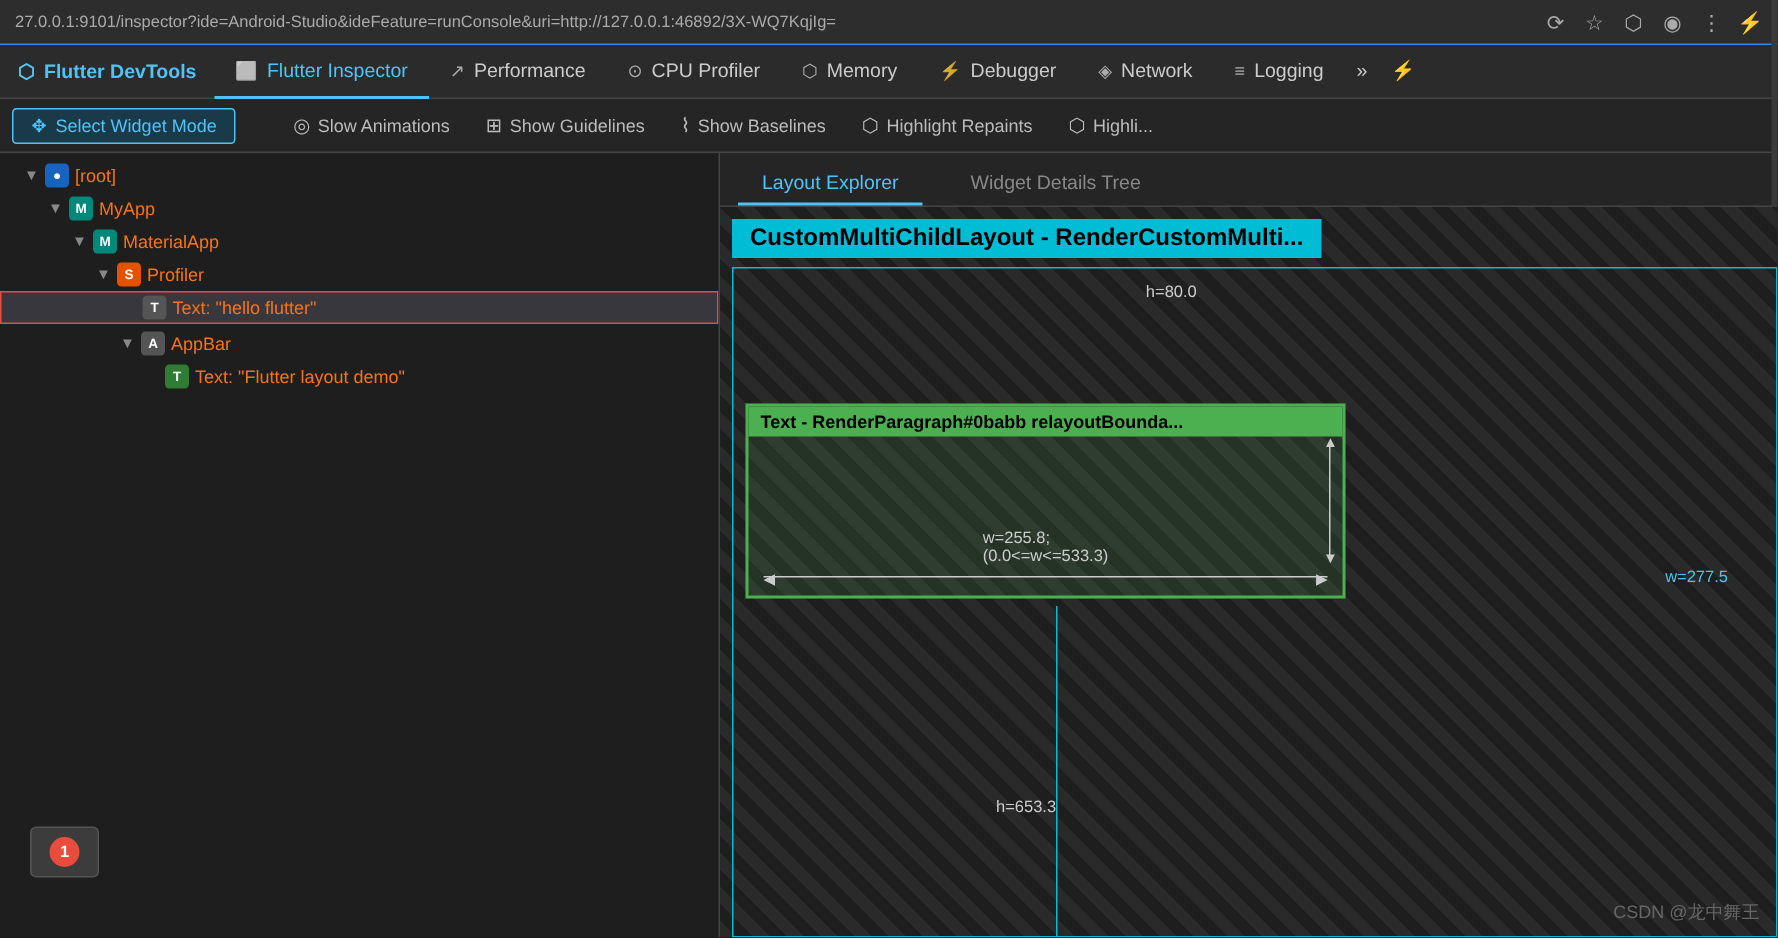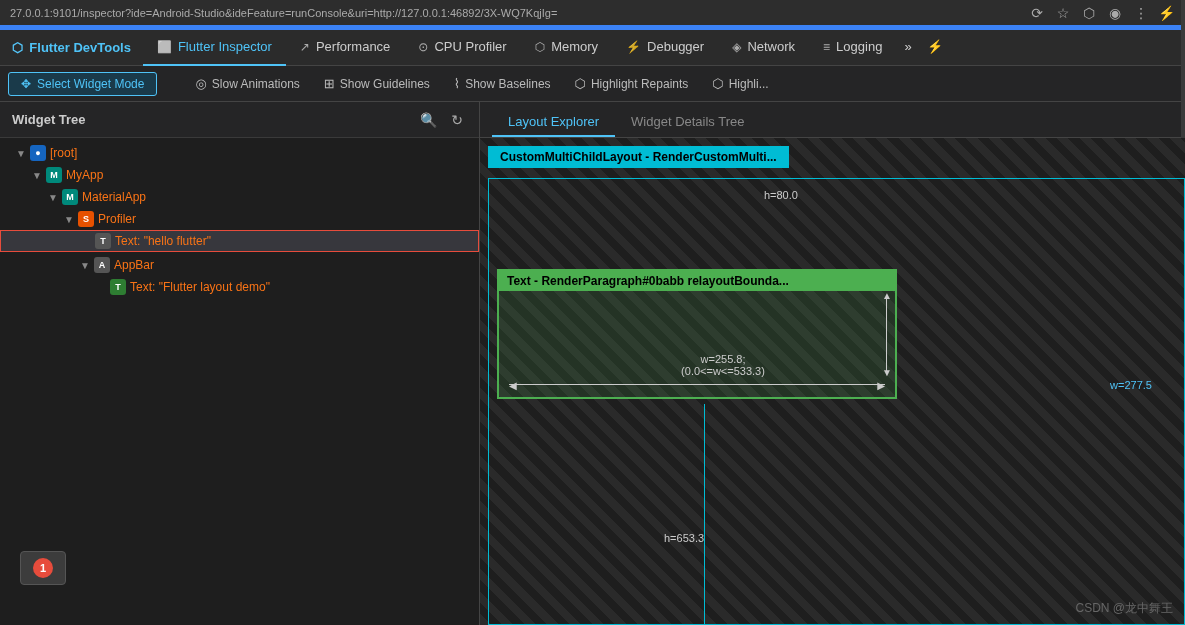--- a/index.html
+++ b/index.html
@@ -13,21 +13,21 @@
       overflow: hidden;
     }
 
     
     .browser-bar {
       height: 30px;
       background: #2d2d2d;
       display: flex;
       align-items: center;
       padding: 0 10px;
-      border-bottom: 5px solid #3b82f6;
+      border-bottom: 1px solid #3b82f6;
     }
     .browser-bar-url {
       font-size: 11px;
       color: #aaa;
       flex: 1;
     }
     .browser-bar-icons {
       display: flex;
       gap: 10px;
       align-items: center;
@@ -245,21 +245,21 @@
       flex-direction: column;
       overflow: hidden;
     }
     .right-panel-tabs {
       height: 36px;
       display: flex;
       align-items: flex-end;
       border-bottom: 1px solid #444;
       background: #252526;
       padding: 0 12px;
-      gap: 0;
+      gap: 16px;
     }
     .right-tab {
       padding: 6px 16px;
       font-size: 13px;
       color: #888;
       cursor: pointer;
       border-bottom: 2px solid transparent;
     }
     .right-tab.active {
       color: #4fc3f7;
@@ -288,21 +288,21 @@
     }
 
     
     .node-title-bar {
       position: absolute;
       top: 8px;
       left: 8px;
       background: #00bcd4;
       color: #000;
       padding: 4px 12px;
-      font-size: 12px;
+      font-size: 16px;
       font-weight: 600;
       z-index: 10;
     }
 
     
     .layout-main-box {
       position: absolute;
       top: 40px;
       left: 8px;
       right: 0;
@@ -461,25 +461,20 @@
 
   <div class="toolbar-action">
     <span class="icon">⬡</span>
     <span>Highli...</span>
   </div>
 </div>
 
 <div class="main-content">
 
   <div class="left-panel">
-    <div class="panel-header">
-      <span class="panel-title">Widget Tree</span>
-      <div class="panel-icon-btn">🔍</div>
-      <div class="panel-icon-btn">↻</div>
-    </div>
 
     <div class="tree-content">
 
       <div class="tree-item">
         <span class="tree-indent"></span>
         <span class="tree-arrow">▼</span>
         <span class="tree-icon icon-blue">●</span>
         <span class="tree-label">[root]</span>
       </div>
 
@@ -575,21 +570,21 @@
 
         <div class="dim-label-h-top" style="position:absolute; top:10px; left:42%; color:#ccc; font-size:11px;">h=80.0</div>
 
         <div class="inner-green-box">
           <div class="inner-box-title">Text - RenderParagraph#0babb relayoutBounda...</div>
 
           <div style="position:absolute; bottom:12px; left:10px; right:10px; height:1px; background:#ccc; z-index:25;">
             <span style="position:absolute; left:0; top:-4px; font-size:10px; color:#ccc;">◀</span>
             <span style="position:absolute; right:0; top:-4px; font-size:10px; color:#ccc;">▶</span>
           </div>
-          <div style="position:absolute; bottom:20px; left:50%; transform:translateX(-50%); z-index:26; text-align:center;margin-left:26px;">
+          <div style="position:absolute; bottom:20px; left:50%; transform:translateX(-50%); z-index:26; text-align:left;">
             <div style="color:#ccc; font-size:11px;">w=255.8;</div>
             <div style="color:#ccc; font-size:11px;">(0.0&lt;=w&lt;=533.3)</div>
           </div>
 
           <div style="position:absolute; right:8px; top:25px; bottom:25px; width:1px; background:#ccc; z-index:25;">
             <span style="position:absolute; top:-6px; left:-4px; font-size:10px; color:#ccc;">▲</span>
             <span style="position:absolute; bottom:-6px; left:-4px; font-size:10px; color:#ccc;">▼</span>
           </div>
         </div>
 

